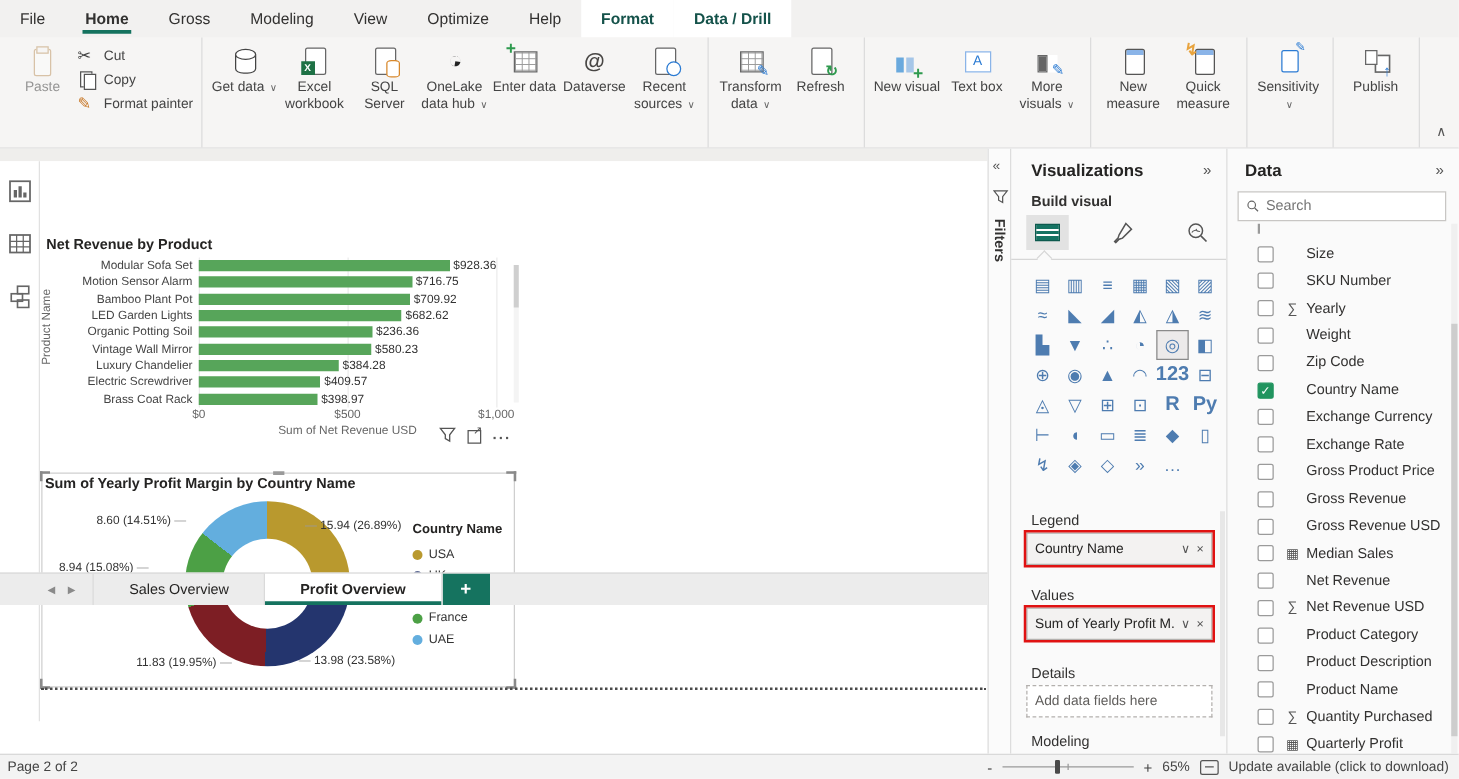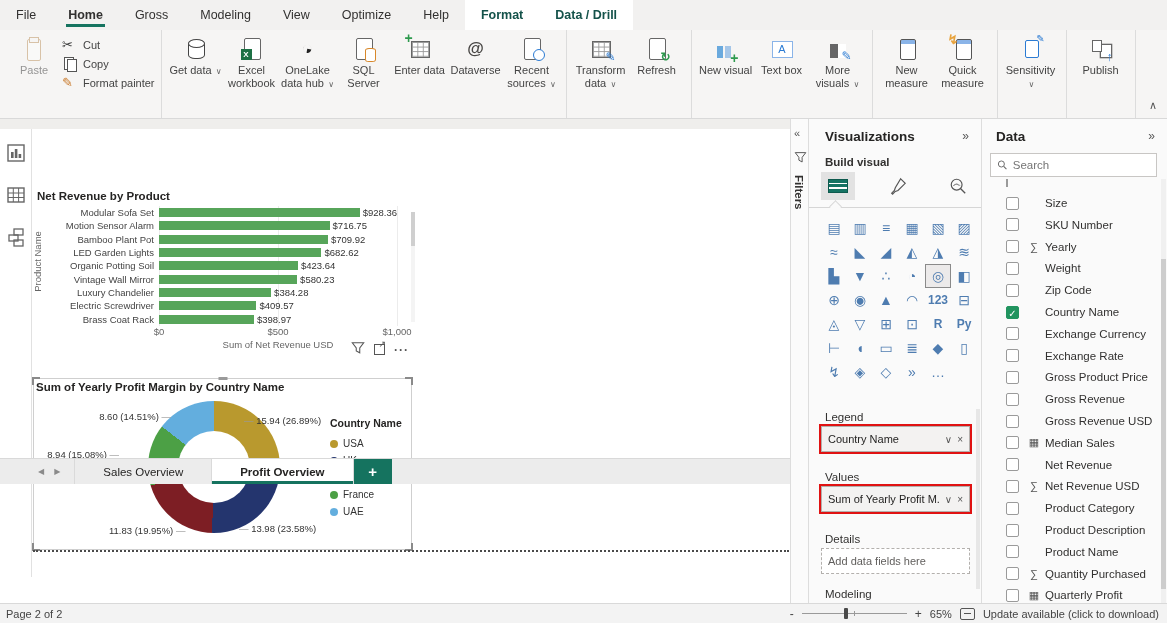--- a/index.html
+++ b/index.html
@@ -90,21 +90,21 @@
   .dots-ic { font-size:12px; letter-spacing:1px; color:#555; font-weight:700; }
   .bc-scroll { position:absolute; right:0; top:24px; width:4px; height:110px; background:#f4f4f4; }
   .bc-scroll .thumb { width:4px; height:34px; background:#cfcfcf; }
 
   
   .visual-donut { position:absolute; left:1px; top:249px; width:379px; height:172px; border:1px solid #cfcfcf; background:#fff; }
   .donut-ring { position:absolute; left:114px; top:22px; width:132px; height:132px; border-radius:50%; }
   .donut-hole { position:absolute; left:50%; top:50%; transform:translate(-50%,-50%); width:72px; height:72px; border-radius:50%; background:#fff; }
   .callout { position:absolute; font-size:9.5px; color:#333; white-space:nowrap; }
   .callout .lead { color:#9a9a9a; }
-  .co-uae { right:240px; top:32px; }
+  .co-uae { right:262px; top:32px; }
   .co-usa { left:210px; top:36px; }
   .co-france { right:292px; top:70px; }
   .co-australia { left:75px; top:146px; }
   .co-uk { left:205px; top:144px; }
   .donut-legend { position:absolute; left:296px; top:38px; }
   .dl-title { font-size:10.5px; font-weight:700; color:#252423; margin-bottom:6px; }
   .dl-item { display:flex; align-items:center; font-size:10px; color:#333; height:17px; }
   .dl-dot { width:8px; height:8px; border-radius:50%; margin-right:5px; flex:none; }
   .handle-c { position:absolute; width:8px; height:8px; }
   .hc-tl { left:-2px; top:-2px; border-top:2px solid #8a8a8a; border-left:2px solid #8a8a8a; }
@@ -129,21 +129,21 @@
   .panel-expand { position:absolute; top:10px; right:12px; font-size:12px; color:#555; cursor:pointer; }
   .build-label { position:absolute; top:37px; left:16px; font-size:11.5px; font-weight:700; color:#323130; }
   .build-tabs { position:absolute; top:53px; left:12px; display:flex; gap:26px; align-items:center; }
   .bt-item { width:34px; height:28px; display:flex; align-items:center; justify-content:center; cursor:pointer; }
   .bt-item.sel { background:#e2e2e2; }
   .bt-build-glyph { width:20px; height:14px; background:repeating-linear-gradient(#157363 0 3px,#ffffff 3px 4.5px); border:1px solid #0d5a4e; }
   .bt-divider { position:absolute; top:88px; left:0; right:0; border-bottom:1px solid #d6d6d6; }
   .bt-caret { position:absolute; top:83px; left:22px; width:9px; height:9px; background:#fafafa; border-top:1px solid #d6d6d6; border-left:1px solid #d6d6d6; transform:rotate(45deg); }
   .viz-grid { position:absolute; top:97px; left:12px; width:156px; display:flex; flex-wrap:wrap; }
   .vg-cell { width:26px; height:24px; display:flex; align-items:center; justify-content:center; font-size:14px; color:#4e7cb0; cursor:pointer; }
-  .vg-cell.txt { font-size:12px; font-weight:700; }
+  .vg-cell.txt { font-size:16px; font-weight:700; }
   .vg-cell.sel { border:1px solid #8a8a8a; background:#eceaea; }
   .well-label { position:absolute; left:16px; font-size:11.5px; color:#323130; }
   .well-box { position:absolute; left:12px; width:149px; height:26px; background:#f3f2f1; border:1px solid #b3b0ad; display:flex; align-items:center; padding:0 6px; font-size:11px; color:#252423; }
   .well-box.hl { outline:2px solid #e01212; }
   .well-box .wb-text { flex:1; white-space:nowrap; overflow:hidden; }
   .wb-ic { color:#555; font-size:10px; margin-left:5px; cursor:pointer; }
   .well-empty { position:absolute; left:12px; width:149px; height:26px; background:#fff; border:1px dashed #b3b0ad; display:flex; align-items:center; padding:0 6px; font-size:11px; color:#605e5c; }
   .viz-scroll { position:absolute; right:1px; top:290px; width:4px; height:180px; background:#e7e7e7; }
 
   
@@ -221,26 +221,26 @@
       <div class="rgroup">
         <div class="rbtn rbig">
           <span class="ric ric-database"></span>
           <div class="rlbl">Get data<span class="caret"> ∨</span></div>
         </div>
         <div class="rbtn rbig">
           <span class="ric pgbase ric-excel"></span>
           <div class="rlbl">Excel workbook</div>
         </div>
         <div class="rbtn rbig">
+          <span class="ric pgbase ric-sql"></span>
+          <div class="rlbl">SQL Server</div>
+        </div>
+        <div class="rbtn rbig">
           <span class="ric ric-onelake"></span>
           <div class="rlbl">OneLake data hub<span class="caret"> ∨</span></div>
-        </div>
-        <div class="rbtn rbig">
-          <span class="ric pgbase ric-sql"></span>
-          <div class="rlbl">SQL Server</div>
         </div>
         <div class="rbtn rbig">
           <span class="ric gridbase ric-enterdata"></span>
           <div class="rlbl">Enter data</div>
         </div>
         <div class="rbtn rbig">
           <span class="ric ric-dataverse"></span>
           <div class="rlbl">Dataverse</div>
         </div>
         <div class="rbtn rbig">
@@ -360,21 +360,21 @@
                 <div class="bc-cat">LED Garden Lights</div>
                 <div class="bc-track">
                   <div class="bc-fill" style="width: 162.464px; background: rgb(87, 165, 90);"></div>
                   <span class="bc-val">$682.62</span>
                 </div>
               </div>
               <div class="bc-row">
                 <div class="bc-cat">Organic Potting Soil</div>
                 <div class="bc-track">
                   <div class="bc-fill" style="width: 138.906px; background: rgb(87, 165, 90);"></div>
-                  <span class="bc-val">$423.64</span>
+                  <span class="bc-val">$236.36</span>
                 </div>
               </div>
               <div class="bc-row">
                 <div class="bc-cat">Vintage Wall Mirror</div>
                 <div class="bc-track">
                   <div class="bc-fill" style="width: 138.095px; background: rgb(87, 165, 90);"></div>
                   <span class="bc-val">$580.23</span>
                 </div>
               </div>
               <div class="bc-row">

